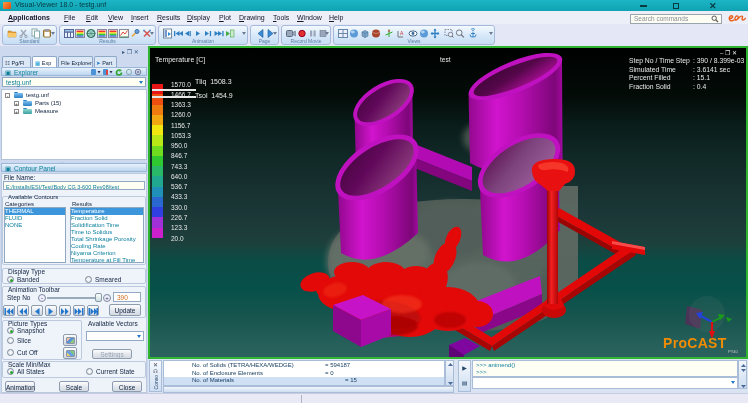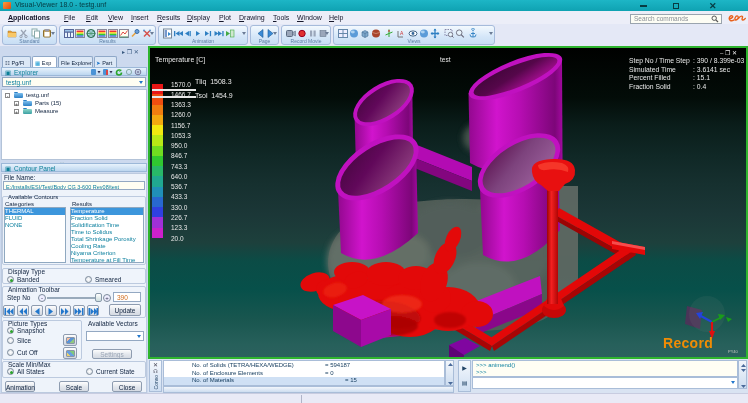--- a/index.html
+++ b/index.html
@@ -637,21 +637,21 @@
   <div class="abs ovl" style="left:45px;top:30px;">Tliq&nbsp;&nbsp;1508.3</div>
   <div class="abs ovl" style="left:45px;top:44px;">Tsol&nbsp;&nbsp;1454.9</div>
   <div class="abs" style="left:2px;top:41px;width:44px;height:1.5px;background:#e8e8e8;"></div>
   <div class="abs" style="left:2px;top:48px;width:44px;height:1.5px;background:#e8e8e8;"></div>
 
   <div class="abs ovl" style="left:290px;top:8px;font-size:6.5px;">test</div>
   <div class="abs ovl" style="left:479px;top:9px;line-height:8.7px;font-size:6.8px;white-space:nowrap;">Step No / Time Step<br>Simulated Time<br>Percent Filled<br>Fraction Solid</div>
   <div class="abs ovl" style="left:543px;top:9px;line-height:8.7px;font-size:6.8px;white-space:nowrap;">: 390 / 8.399e-03<br>: 3.6141 sec<br>: 15.1<br>: 0.4</div>
   <div class="abs" style="left:570px;top:1px;color:#eee;font-size:6px;white-space:nowrap;">– ❐ ✕</div>
 
-  <div class="abs" style="left:513px;top:287px;color:#f08c05;font-size:14px;font-weight:bold;letter-spacing:0.3px;">Record</div>
+  <div class="abs" style="left:513px;top:287px;color:#f08c05;font-size:14px;font-weight:bold;letter-spacing:0.3px;">ProCAST</div>
   <div class="abs" style="left:578px;top:301px;color:#c8cac2;font-size:4px;">PY40</div>
 <div class="legval" style="top: 32.5px;">1570.0</div>
     <div class="legval" style="top: 42.77px;">1466.7</div>
     <div class="legval" style="top: 53.04px;">1363.3</div>
     <div class="legval" style="top: 63.31px;">1260.0</div>
     <div class="legval" style="top: 73.58px;">1156.7</div>
     <div class="legval" style="top: 83.85px;">1053.3</div>
     <div class="legval" style="top: 94.12px;">950.0</div>
     <div class="legval" style="top: 104.39px;">846.7</div>
     <div class="legval" style="top: 114.66px;">743.3</div>

